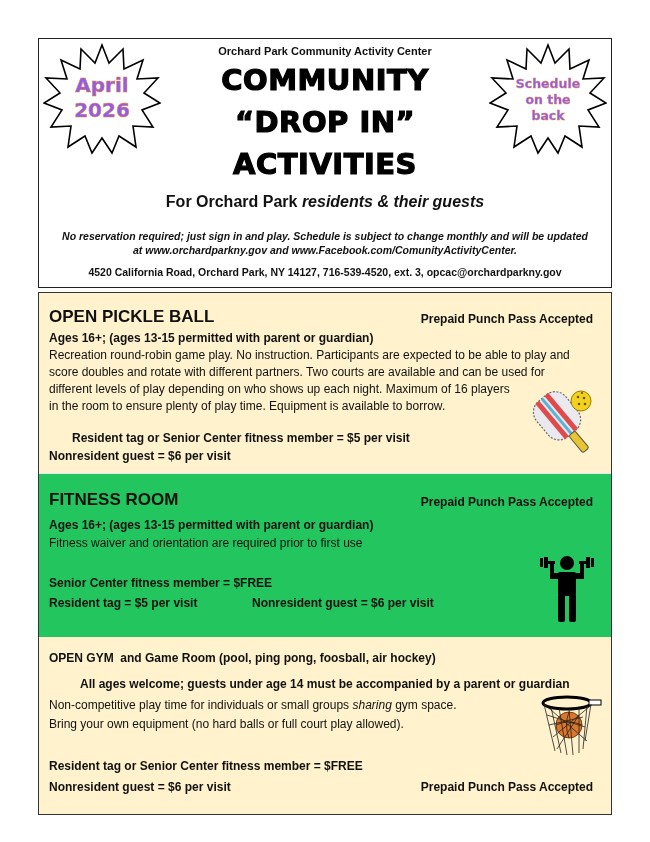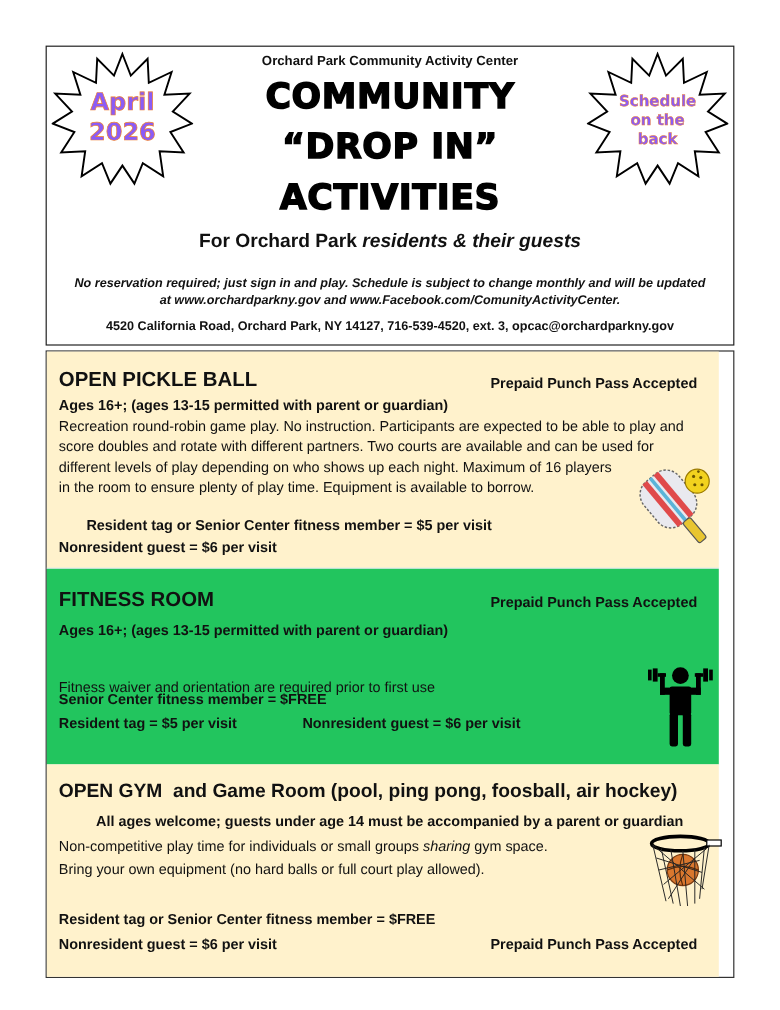--- a/index.html
+++ b/index.html
@@ -25,21 +25,21 @@
 
   .subtitle { position: absolute; left: 0; right: 0; top: 154px; text-align: center; font-size: 16px; font-weight: bold; }
   .subtitle i { font-style: italic; }
   .notice { position: absolute; left: 10px; right: 10px; top: 190px; text-align: center; font-size: 10.5px; font-weight: bold; font-style: italic; line-height: 14px; }
   .address { position: absolute; left: 0; right: 0; top: 227px; text-align: center; font-size: 10.5px; font-weight: bold; }
 
   .main-box {
     position: absolute; left: 38px; top: 292px; width: 574px; height: 523px;
     border: 1.5px solid #333; box-sizing: border-box; background: #fff;
   }
-  .section { position: absolute; left: 0; right: 12px; text-decoration: underline; }
+  .section { position: absolute; left: 0; right: 0; text-decoration: underline; }
   .cream { background: #fff2cc; }
   .sec-pickle { top: 0; height: 180px; border-bottom: 1px solid #dde8f0; }
   .sec-fitness { top: 181px; height: 163px; background: #22c55e; }
   .sec-gym { top: 344px; height: 177px; }
 
   .sec-title { position: absolute; left: 10px; font-size: 17px; font-weight: bold; }
   .punch { position: absolute; right: 18px; font-size: 12px; font-weight: bold; }
   .ages { position: absolute; left: 10px; font-size: 12px; font-weight: bold; }
   .desc { position: absolute; left: 10px; font-size: 12px; line-height: 17px; }
   .price { position: absolute; left: 10px; font-size: 12px; font-weight: bold; }
@@ -117,21 +117,21 @@
         <circle cx="56" cy="19" r="1.3" fill="#6a5500"></circle>
         <circle cx="53" cy="8" r="1.1" fill="#6a5500"></circle>
       </svg>
     </div>
   </div>
 
   <div class="section sec-fitness">
     <div class="sec-title" style="top:16px;">FITNESS ROOM</div>
     <div class="punch" style="top:21px;">Prepaid Punch Pass Accepted</div>
     <div class="ages" style="top:44px;">Ages 16+; (ages 13-15 permitted with parent or guardian)</div>
-    <div class="desc" style="top:61px;margin-top:30px;">Fitness waiver and orientation are required prior to first use</div>
+    <div class="desc" style="top:61px;">Fitness waiver and orientation are required prior to first use</div>
     <div class="price" style="top:102px;">Senior Center fitness member = $FREE</div>
     <div class="price" style="top:122px;">Resident tag = $5 per visit</div>
     <div class="price" style="top:122px; left:213px;">Nonresident guest = $6  per visit</div>
 
     <div class="icon-abs" style="left:498px; top:80px;">
       <svg width="60" height="70" viewBox="0 0 60 70">
         <circle cx="30" cy="9" r="7" fill="#000"></circle>
 
         <rect x="3" y="4" width="3" height="9" fill="#000"></rect>
         <rect x="7" y="3" width="4" height="11" fill="#000"></rect>
@@ -146,21 +146,21 @@
 
         <rect x="21" y="18" width="18" height="24" rx="2" fill="#000"></rect>
 
         <rect x="21" y="40" width="7" height="28" rx="2" fill="#000"></rect>
         <rect x="32" y="40" width="7" height="28" rx="2" fill="#000"></rect>
       </svg>
     </div>
   </div>
 
   <div class="section cream sec-gym">
-    <div class="sec-title" style="top:14px; font-size:16px;">
+    <div class="sec-title" style="top:14px; font-size:12px;">
       <span>OPEN GYM</span><span style="white-space:pre;">  and Game Room (pool, ping pong, foosball, air hockey)</span>
     </div>
     <div class="ages" style="top:40px;margin-left:31px;">All ages welcome; guests under age 14 must be accompanied by a parent or guardian</div>
     <div class="desc" style="top:59px; line-height:19px;">
       <div><span>Non-competitive play time for individuals or small groups </span><i>sharing</i><span> gym space.</span></div>
       <div>Bring your own equipment  (no hard balls or full court play allowed).</div>
     </div>
     <div class="price" style="top:122px;">Resident tag or Senior Center fitness member = $FREE</div>
     <div class="price" style="top:143px;">Nonresident guest = $6 per visit</div>
     <div class="punch" style="top:143px;">Prepaid Punch Pass Accepted</div>

